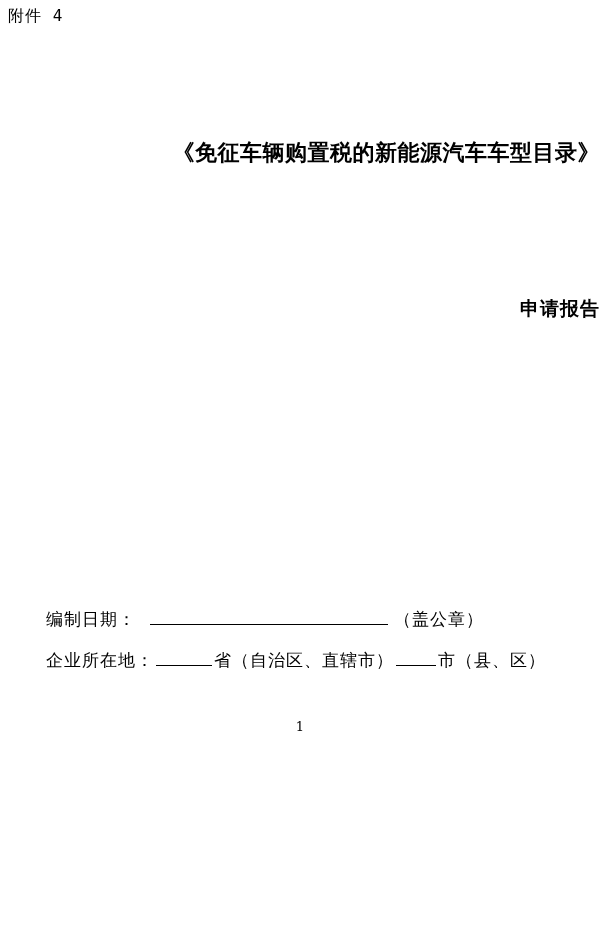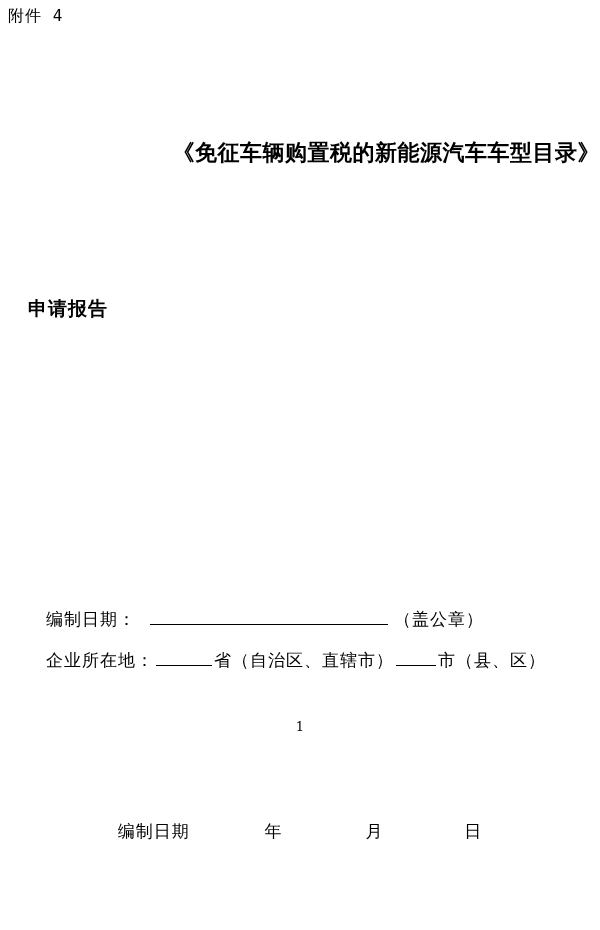--- a/index.html
+++ b/index.html
@@ -45,26 +45,25 @@
     font-size: 22px;
     letter-spacing: 0.5px;
     white-space: nowrap;
   }
 
   .doc-subtitle {
     position: absolute;
     left: 0;
     right: 0;
     top: 296px;
-    text-align: left;
+    text-align: right;
     font-family: "DejaVu Sans", "Liberation Sans", sans-serif;
     font-weight: bold;
     font-size: 19px;
     letter-spacing: 1px;
-    margin-left: 28px;
   }
 
   .field-block {
     position: absolute;
     left: 46px;
     right: 20px;
     top: 608px;
   }
 
   .field-row {
@@ -153,25 +152,16 @@
     <div class="field-row">
       <span class="label">企业所在地：</span>
       <span class="blank-mid"></span>
       <span class="label">省（自治区、直辖市）</span>
       <span class="blank-short"></span>
       <span class="label">市（县、区）</span>
     </div>
 
   </div>
 
-  <div class="date-row">
-    <span class="seg">编制日期</span>
-    <span class="gap-a"></span>
-    <span class="seg">年</span>
-    <span class="gap-b"></span>
-    <span class="seg">月</span>
-    <span class="gap-c"></span>
-    <span class="seg">日</span>
-  </div>
 
   <div class="page-number">1</div>
 
 </div>
 
 </body></html>

